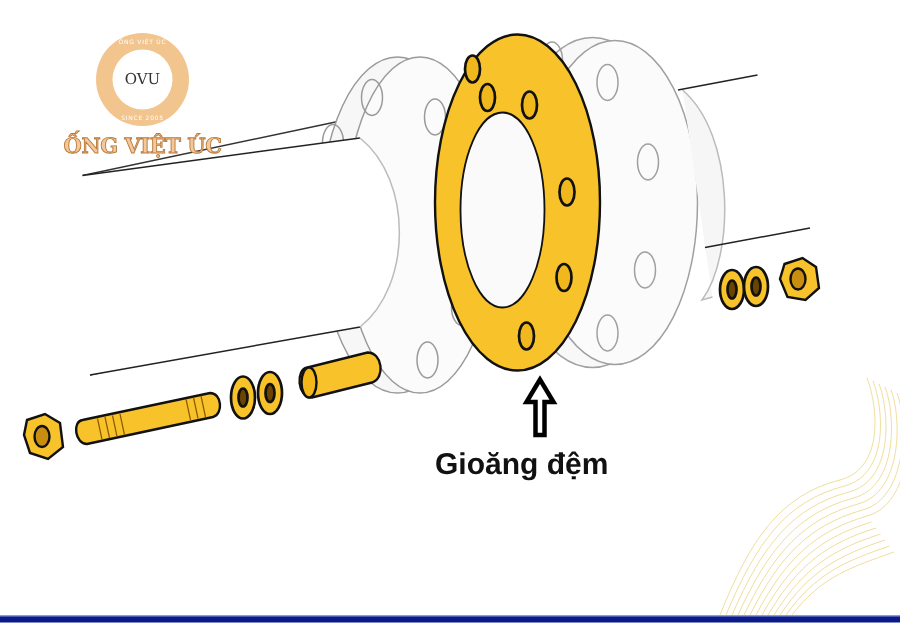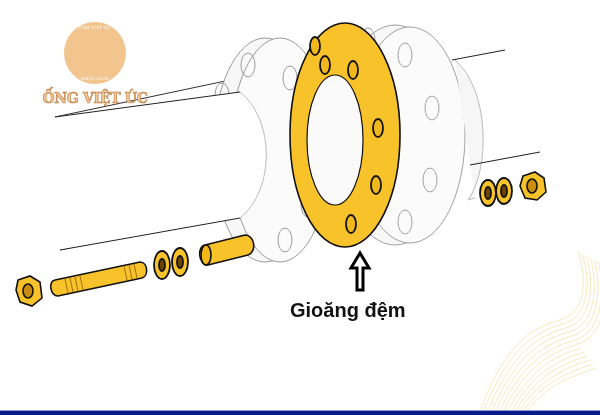--- a/index.html
+++ b/index.html
@@ -127,20 +127,21 @@
   </g>
 
   <g fill="#fff" stroke="#000" stroke-width="3">
     <path d="M360 253 L 351 268 L 357 268 L 357 290 L 363 290 L 363 268 L 369 268 Z" stroke-linejoin="miter"></path>
   </g>
 </svg>
 
 <div id="logo" class="abs">
   <div class="logo-ring">
     <div class="logo-top">ỐNG VIỆT ÚC</div>
+    <div class="logo-inner">OVU</div>
     <div class="logo-bot">SINCE 2005</div>
   </div>
   <div class="logo-name">ỐNG VIỆT ÚC</div>
 </div>
 
 <div id="label" class="abs">Gioăng đệm</div>
 
 <div id="bottom-bar" class="abs"></div>
 
 </body></html>

